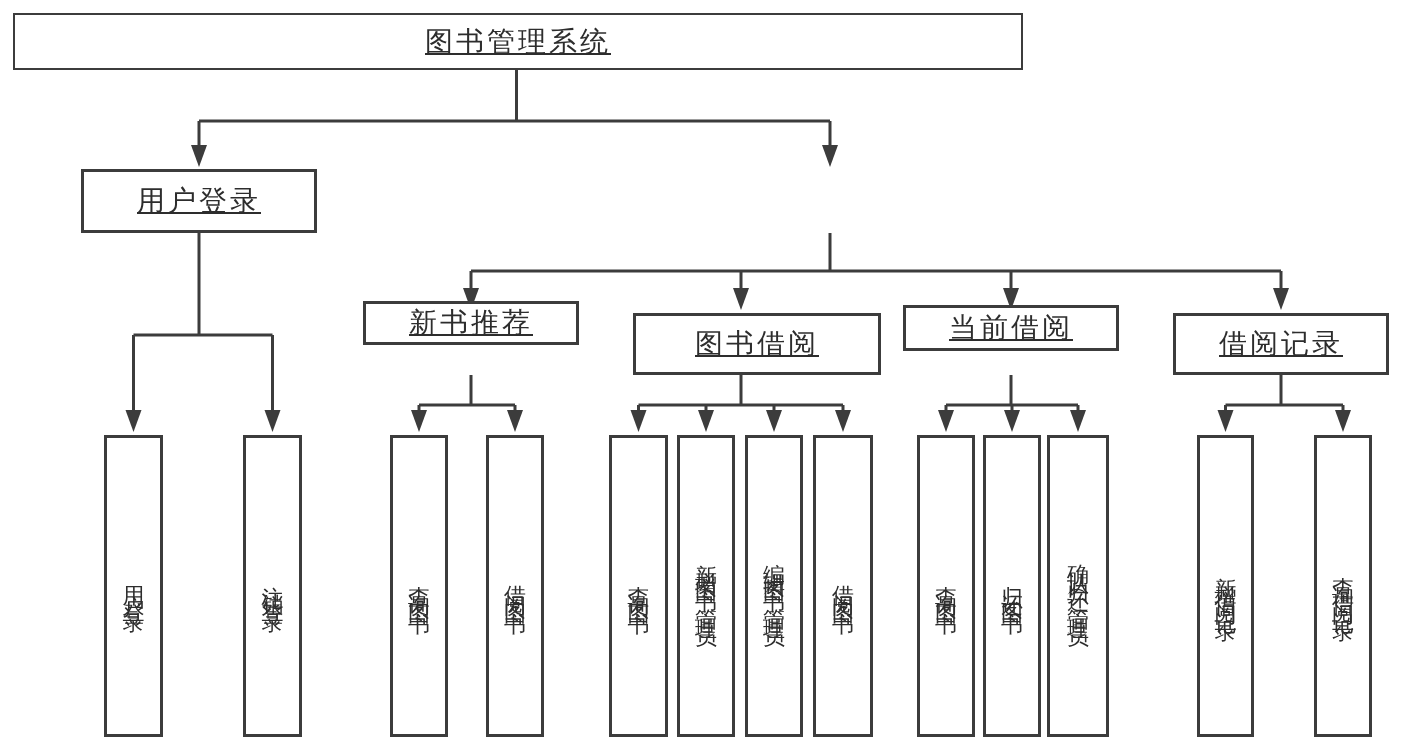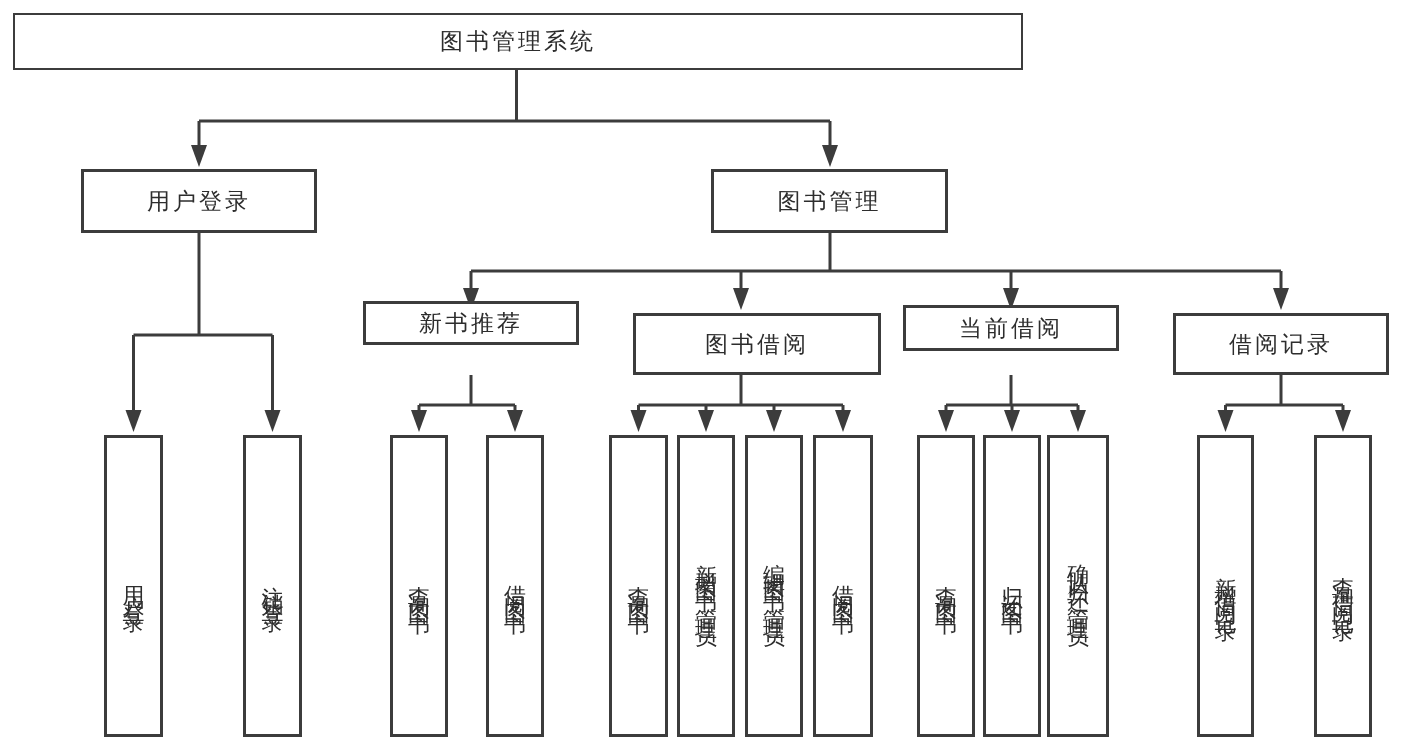--- a/index.html
+++ b/index.html
@@ -22,21 +22,21 @@
   .wires{position:absolute;left:0;top:0;width:1405px;height:747px;}
   .wires path{stroke:var(--line);stroke-width:3;fill:none;}
   .wires polygon{fill:var(--line);stroke:none;}
   .box{
     position:absolute;
     box-sizing:border-box;
     border:3px solid var(--box-border);
     background:var(--box-fill);
     display:flex;align-items:center;justify-content:center;
   }
-  .h-label{font-size:23px;letter-spacing:3px;white-space:nowrap;}
+  .h-label{font-size:28px;letter-spacing:3px;white-space:nowrap;text-decoration:underline;}
   .root-box{border-width:2px;}
   .vert{
     top:435px;height:302px;
     writing-mode:vertical-rl;
     text-orientation:mixed;
   }
   .v-label{font-size:22px;letter-spacing:9px;line-height:1;}
   .watermark{
     position:absolute;
     left:1186px;top:714px;width:208px;
@@ -87,23 +87,20 @@
     <polygon points="1335,410 1351,410 1343,432"></polygon>
   </svg>
 
   <div class="box root-box" style="left:13px;top:13px;width:1010px;height:57px">
     <span class="h-label">图书管理系统</span>
   </div>
 
   <div class="box" style="left:81px;top:169px;width:236px;height:64px">
     <span class="h-label">用户登录</span>
   </div>
-  <div class="box" style="left:711px;top:169px;width:237px;height:64px">
-    <span class="h-label">图书管理</span>
-  </div>
 
   <div class="box" style="left:363px;top:301px;width:216px;height:44px">
     <span class="h-label">新书推荐</span>
   </div>
   <div class="box" style="left:633px;top:313px;width:248px;height:62px">
     <span class="h-label">图书借阅</span>
   </div>
   <div class="box" style="left:903px;top:305px;width:216px;height:46px">
     <span class="h-label">当前借阅</span>
   </div>

